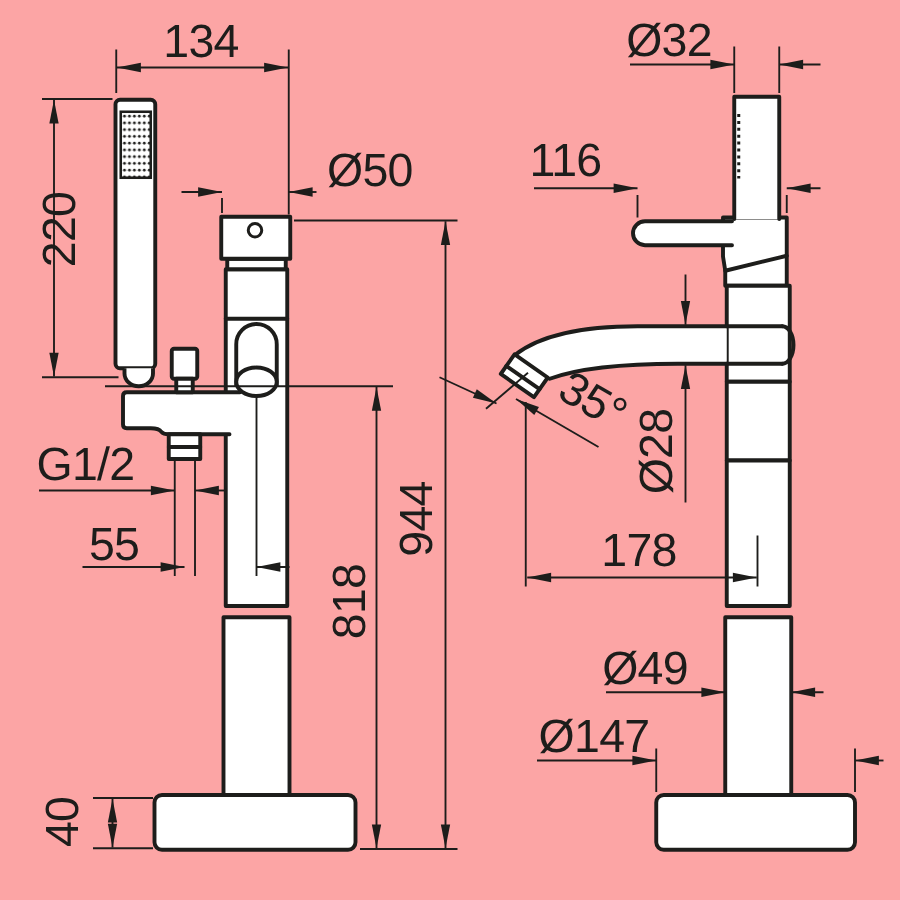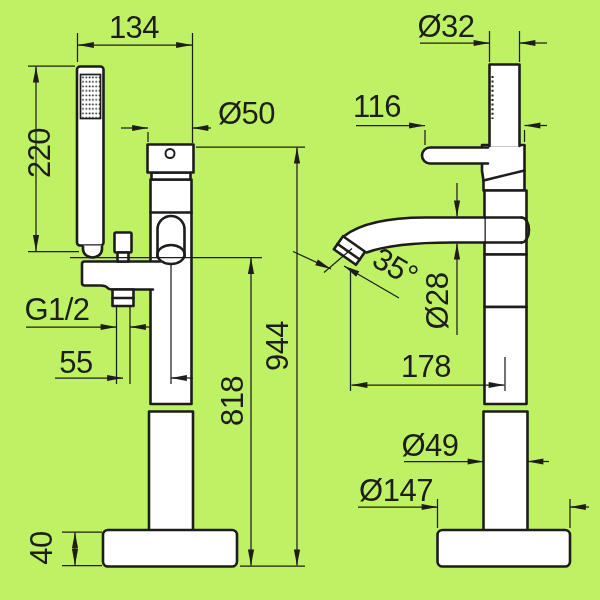--- a/index.html
+++ b/index.html
@@ -1,16 +1,16 @@
 <!DOCTYPE html>
 <html><head>
 <meta charset="utf-8">
 <style>
   html,body{margin:0;padding:0;background:#ffffff;}
-  .stage{position:relative;width:600px;height:600px;background:#bef264;overflow:hidden;}
+  .stage{position:relative;width:600px;height:600px;background:#fca5a5;overflow:hidden;}
   svg{display:block;}
   text{font-family:"Liberation Sans","DejaVu Sans",sans-serif;font-size:31px;fill:#1d1d1b;letter-spacing:-0.5px;}
   .thick{stroke:#1d1d1b;stroke-width:2.6;fill:none;stroke-linecap:round;stroke-linejoin:round;}
   .thickf{stroke:#1d1d1b;stroke-width:2.6;fill:#ffffff;stroke-linejoin:round;}
   .thin{stroke:#1d1d1b;stroke-width:1.25;fill:none;}
   .whitefill{fill:#ffffff;stroke:none;}
 </style>
 </head>
 <body>
 

